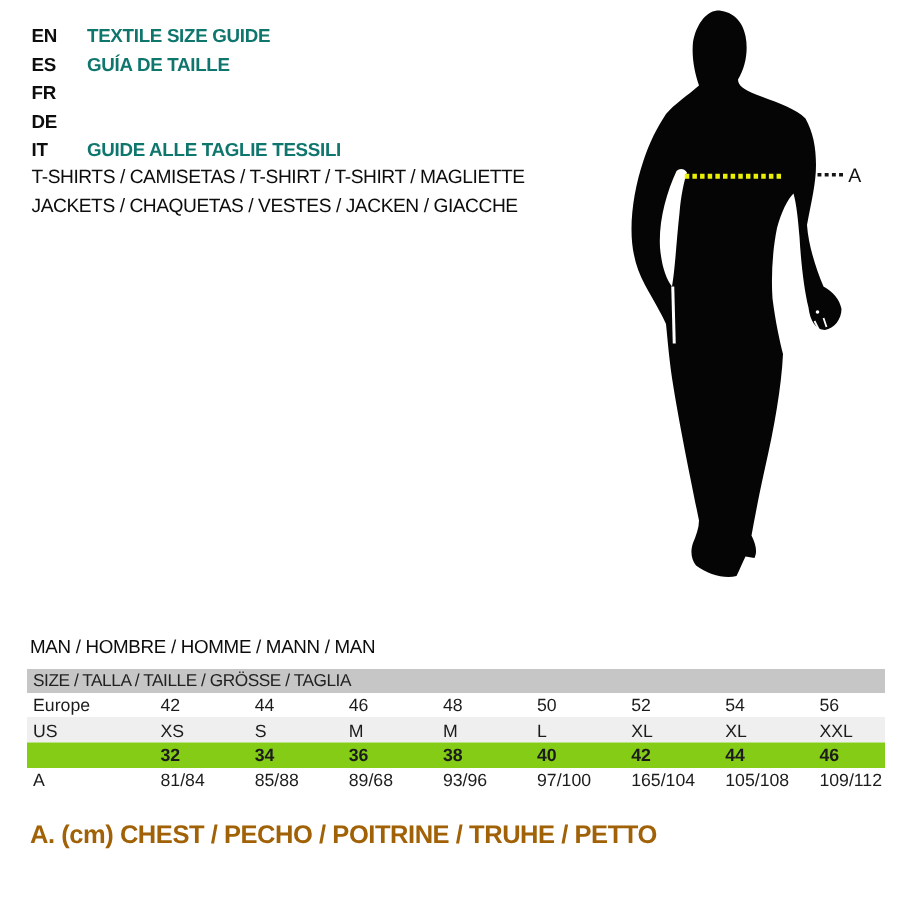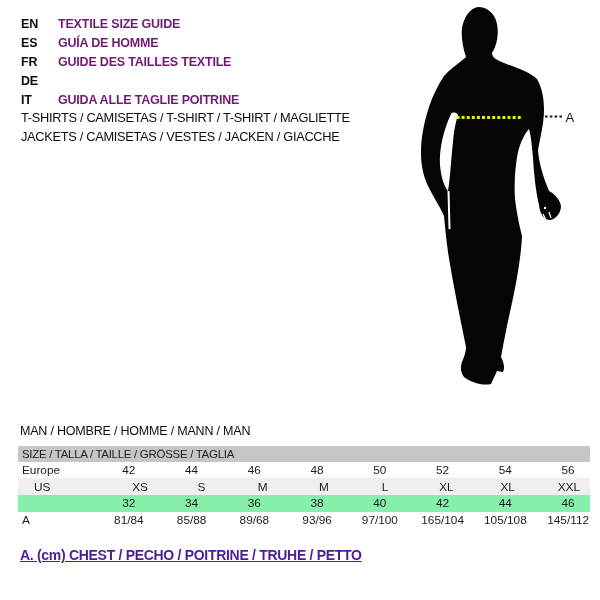--- a/index.html
+++ b/index.html
@@ -6,70 +6,69 @@
   body{
     width:600px;height:600px;position:relative;overflow:hidden;
     background:#ffffff;
     font-family:"Liberation Sans", sans-serif;
     color:#111;
   }
   
   .lang-list{position:absolute;left:21px;top:14px;}
   .lang-row{display:flex;height:19px;align-items:center;}
   .lang-code{width:37px;font-weight:700;font-size:12.5px;letter-spacing:-0.2px;color:#0d0d0d;}
-  .lang-label{font-weight:700;font-size:12.5px;letter-spacing:-0.2px;color:#701a75;white-space:nowrap;}
+  .lang-label{font-weight:700;font-size:12.5px;letter-spacing:-0.2px;color:#0f766e;white-space:nowrap;}
   
   .category{position:absolute;left:21px;top:109px;font-weight:400;font-size:12.8px;
     line-height:18.5px;letter-spacing:-0.3px;color:#0d0d0d;white-space:nowrap;}
   
   .figure-svg{position:absolute;left:0;top:0;pointer-events:none;}
   .measure-label-text{font-family:"Liberation Sans",sans-serif;font-size:13px;fill:#121212;}
   
   .section-title{position:absolute;left:20px;top:424px;font-weight:400;font-size:12.5px;
     letter-spacing:-0.2px;color:#0d0d0d;white-space:nowrap;}
   
   .size-table{position:absolute;left:18px;top:446px;width:572px;color:#1c1c1c;}
   .t-header{height:15.5px;display:flex;align-items:center;padding-left:4px;
     font-size:11.5px;letter-spacing:-0.3px;color:#222;}
   .t-row{display:grid;grid-template-columns:70px repeat(8,1fr);height:16.7px;align-items:center;
     font-size:11.8px;gap:19px;}
   .t-label{padding-left:4px;text-align:left;}
-  .t-cell{text-align:center;}
+  .t-cell{}
   
-  .footnote{position:absolute;left:20px;top:547px;font-weight:700;font-size:14px;
-    letter-spacing:-0.3px;color:#4c1d95;white-space:nowrap;text-decoration:underline;}
+  .footnote{position:absolute;left:20px;top:547px;font-weight:700;font-size:17px;
+    letter-spacing:-0.3px;color:#a16207;white-space:nowrap;}
 </style>
 </head>
 <body>
 
 <div class="lang-list">
     <div class="lang-row">
       <span class="lang-code">EN</span>
       <span class="lang-label">TEXTILE SIZE GUIDE</span>
     </div>
     <div class="lang-row">
       <span class="lang-code">ES</span>
-      <span class="lang-label">GUÍA DE HOMME</span>
+      <span class="lang-label">GUÍA DE TAILLE</span>
     </div>
     <div class="lang-row">
       <span class="lang-code">FR</span>
-      <span class="lang-label">GUIDE DES TAILLES TEXTILE</span>
     </div>
     <div class="lang-row">
       <span class="lang-code">DE</span>
     </div>
     <div class="lang-row">
       <span class="lang-code">IT</span>
-      <span class="lang-label">GUIDA ALLE TAGLIE POITRINE</span>
+      <span class="lang-label">GUIDE ALLE TAGLIE TESSILI</span>
     </div>
   </div>
 
 <div class="category">
   <div>T-SHIRTS / CAMISETAS / T-SHIRT / T-SHIRT / MAGLIETTE</div>
-  <div>JACKETS / CAMISETAS / VESTES / JACKEN / GIACCHE</div>
+  <div>JACKETS / CHAQUETAS / VESTES / JACKEN / GIACCHE</div>
 </div>
 
 <svg class="figure-svg" width="600" height="600" viewBox="0 0 600 600">
   <path d="M478,7
            C487,7 495,13 497,24
            C499,34 497,45 492,53
            C492,57 496,60 504,63
            C517,68 530,72 537,79
            C542,88 544,98 544,110
            C544,122 541,134 538,150
@@ -125,49 +124,49 @@
         <div class="t-label">Europe</div>
         <div class="t-cell">42</div>
         <div class="t-cell">44</div>
         <div class="t-cell">46</div>
         <div class="t-cell">48</div>
         <div class="t-cell">50</div>
         <div class="t-cell">52</div>
         <div class="t-cell">54</div>
         <div class="t-cell">56</div>
       </div>
-      <div class="t-row" style="background: rgb(239, 239, 239); padding-left: 12px;">
+      <div class="t-row" style="background: rgb(239, 239, 239);">
         <div class="t-label">US</div>
         <div class="t-cell">XS</div>
         <div class="t-cell">S</div>
         <div class="t-cell">M</div>
         <div class="t-cell">M</div>
         <div class="t-cell">L</div>
         <div class="t-cell">XL</div>
         <div class="t-cell">XL</div>
         <div class="t-cell">XXL</div>
       </div>
-      <div class="t-row" style="background: #86efac;">
+      <div class="t-row" style="background: #84cc16; font-weight: bold;">
         <div class="t-label"></div>
         <div class="t-cell">32</div>
         <div class="t-cell">34</div>
         <div class="t-cell">36</div>
         <div class="t-cell">38</div>
         <div class="t-cell">40</div>
         <div class="t-cell">42</div>
         <div class="t-cell">44</div>
         <div class="t-cell">46</div>
       </div>
       <div class="t-row">
         <div class="t-label">A</div>
         <div class="t-cell">81/84</div>
         <div class="t-cell">85/88</div>
         <div class="t-cell">89/68</div>
         <div class="t-cell">93/96</div>
         <div class="t-cell">97/100</div>
         <div class="t-cell">165/104</div>
         <div class="t-cell">105/108</div>
-        <div class="t-cell">145/112</div>
+        <div class="t-cell">109/112</div>
       </div>
     </div>
 </div>
 
 <div class="footnote">A. (cm) CHEST / PECHO / POITRINE / TRUHE / PETTO</div>
 
 </body></html>

